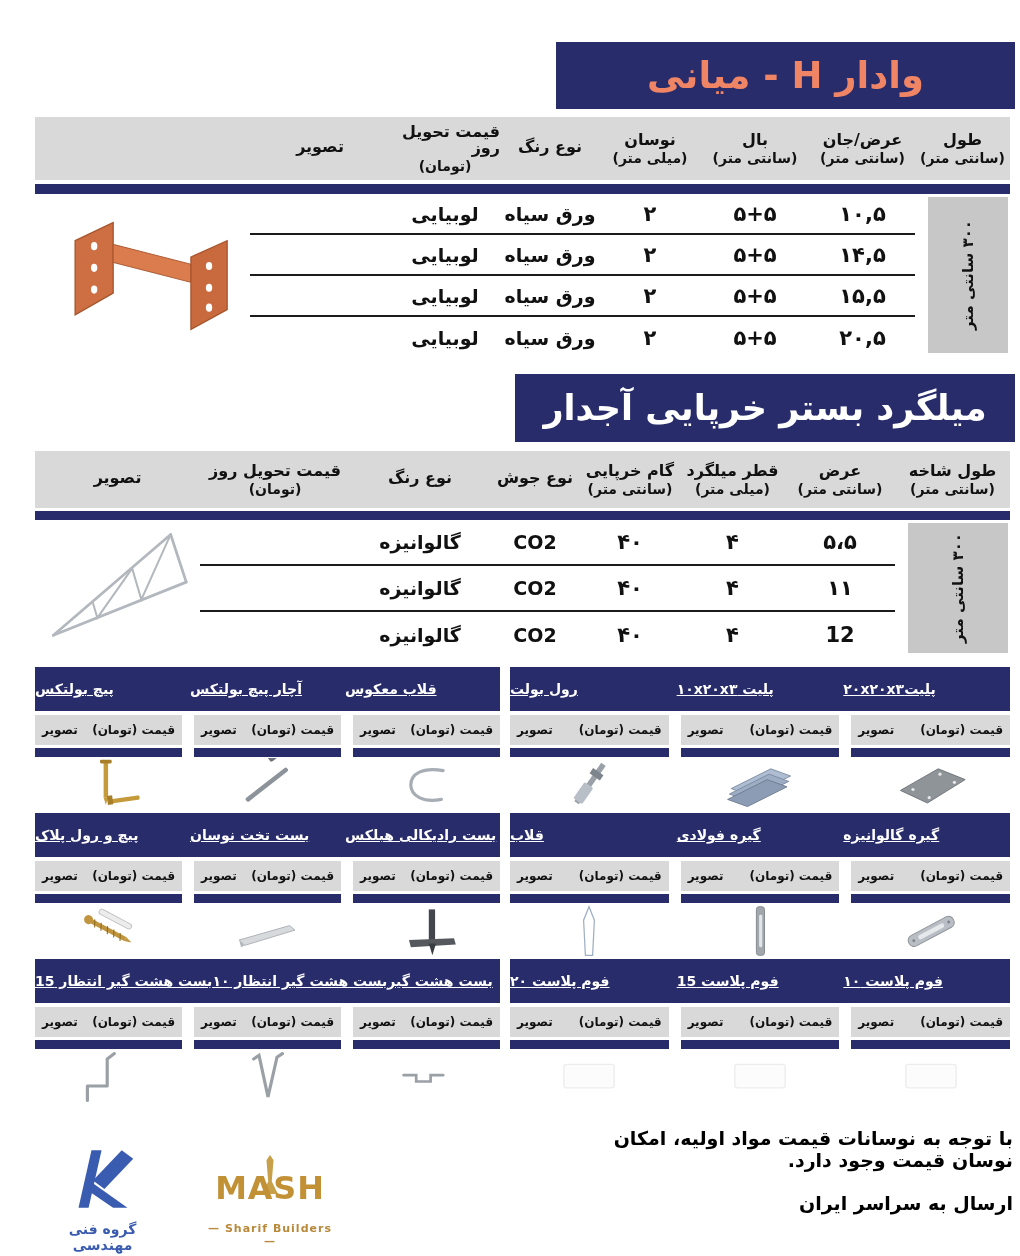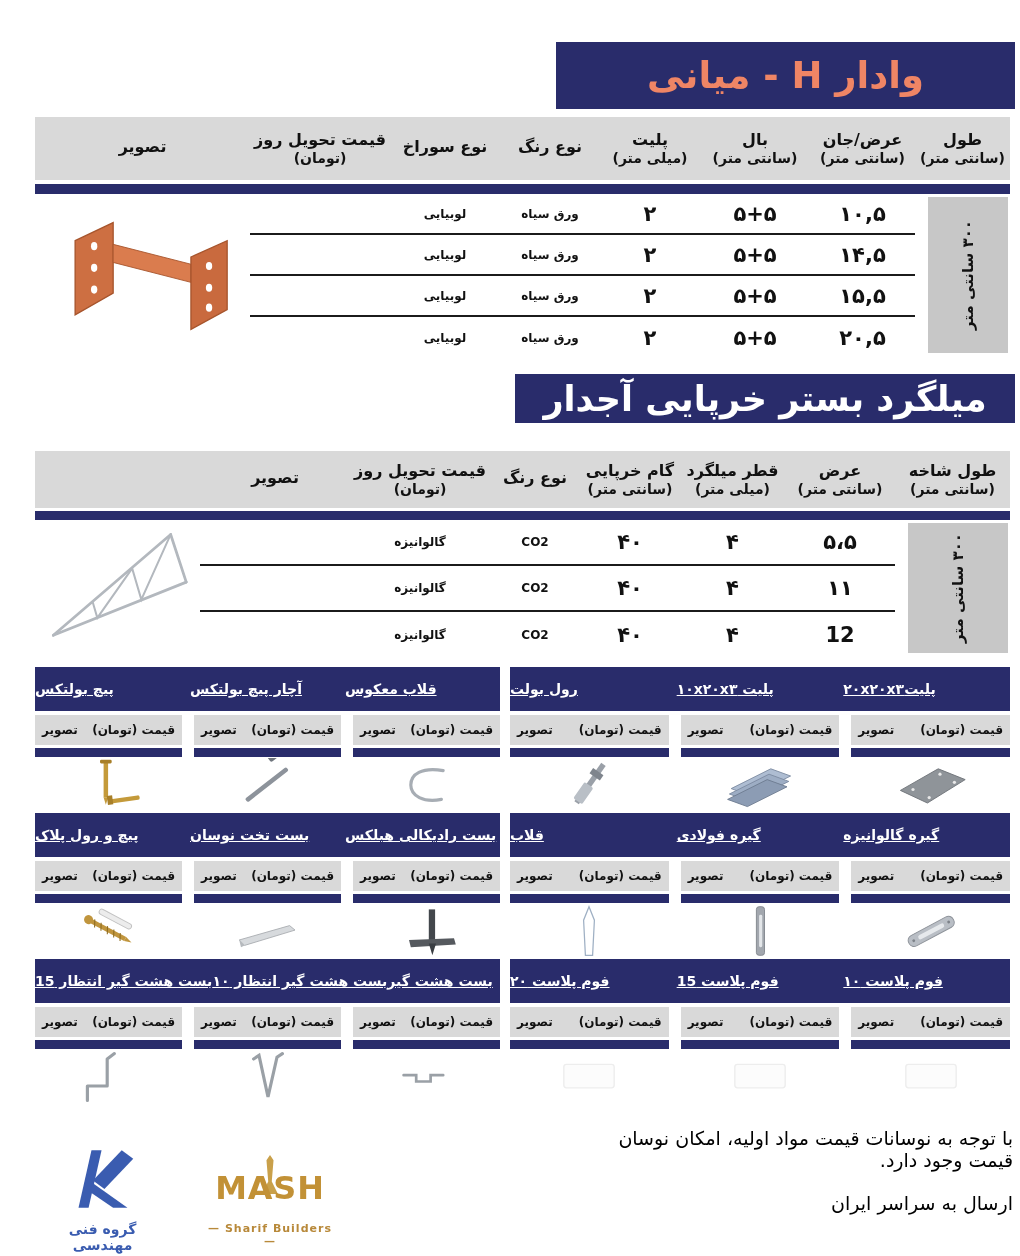--- a/index.html
+++ b/index.html
@@ -2,35 +2,35 @@
 <html lang="fa"><head>
 <meta charset="utf-8">
 <style>
   html,body{margin:0;padding:0;background:#fff;}
   .page{position:relative;width:1020px;height:1256px;background:#ffffff;overflow:hidden;
         font-family:"DejaVu Sans",sans-serif;color:#111;direction:rtl;margin-top:15px;}
   
   .banner{position:absolute;background:#292c6b;display:flex;align-items:center;justify-content:center;}
   .banner1{left:556px;top:27px;width:459px;height:67px;}
   .banner1 .btxt{color:#ef8565;font-size:37px;font-weight:bold;}
-  .banner2{left:515px;top:359px;width:500px;height:49px;justify-content:center;}
+  .banner2{left:515px;top:359px;width:500px;height:68px;justify-content:center;}
   .banner2 .btxt{color:#ffffff;font-size:35px;font-weight:bold;}
   
   .thead,.tbody{position:absolute;left:35px;width:975px;display:grid;direction:rtl;}
   .t1-head{top:102px;height:63px;grid-template-columns:95px 105px 110px 100px 100px 110px 140px 215px;background:#d9d9d9;}
   .t1-div{position:absolute;left:35px;top:169px;width:975px;height:10px;background:#292c6b;}
   .t1-body{top:179px;grid-template-columns:95px 105px 110px 100px 100px 110px 140px 215px;grid-template-rows:repeat(4,41px);}
   .t2-head{top:436px;height:57px;grid-template-columns:115px 110px 105px 100px 90px 140px 150px 165px;background:#d9d9d9;}
   .t2-div{position:absolute;left:35px;top:496px;width:975px;height:9px;background:#292c6b;}
   .t2-body{top:505px;grid-template-columns:115px 110px 105px 100px 90px 140px 150px 165px;grid-template-rows:repeat(3,46px);}
   .hcell{display:flex;flex-direction:column;align-items:center;justify-content:center;gap:3px;font-weight:bold;}
   .hcell .l1{font-size:16px;line-height:1;}
   .hcell .l2{font-size:14px;line-height:1;}
   .cell{display:flex;align-items:center;justify-content:center;font-weight:bold;font-size:21px;}
-  .cell.small{font-size:12px;}
+  .cell.small{font-size:19px;}
   .t1-body > .cell:nth-child(n+3):nth-child(-n+20){border-bottom:2px solid #1b1b1b;}
   .t2-body > .cell:nth-child(n+3):nth-child(-n+14){border-bottom:2px solid #1b1b1b;}
   .lenbox{grid-column:1;grid-row:1/9;background:#c7c7c7;margin:3px 2px 5px 13px;
           display:flex;align-items:center;justify-content:center;}
   .lenbox span{transform:rotate(-90deg);white-space:nowrap;font-weight:bold;font-size:15px;}
   .imgcell{grid-column:8;grid-row:1/9;display:flex;align-items:center;justify-content:center;}
   
   .cards{position:absolute;left:35px;top:652px;width:975px;direction:rtl;}
   .card-row{display:flex;gap:10px;}
   .half{display:flex;flex-direction:column;}
@@ -40,21 +40,21 @@
   .half-title span{flex:1;text-align:left;color:#fff;font-weight:bold;font-size:14px;white-space:nowrap;text-decoration:underline;}
   .half-cards{display:flex;gap:12px;margin-top:4px;flex:1;}
   .card{flex:1;display:flex;flex-direction:column;}
   .card-sub{background:#d9d9d9;height:30px;display:flex;align-items:center;justify-content:space-between;
             padding:0 7px;font-size:12px;font-weight:bold;}
   .card-bar{height:9px;background:#292c6b;margin-top:3px;}
   .card-img{height:56px;display:flex;align-items:center;justify-content:center;}
   .pimg{width:110px;height:54px;}
   
   .notes{position:absolute;right:7px;top:1112px;width:430px;text-align:right;direction:rtl;}
-  .notes div{font-weight:normal;font-size:19px;margin-bottom:21px;color:#000;}
+  .notes div{font-weight:bold;font-size:19px;margin-bottom:21px;color:#000;}
   .kavosh{position:absolute;left:40px;top:1128px;width:125px;text-align:center;direction:rtl;}
   .kavosh .kl1{color:#3a5cb0;font-size:14px;font-weight:bold;margin-top:2px;}
   .kavosh .kl2{color:#3a5cb0;font-size:17px;font-weight:bold;margin-top:2px;}
   .mash{position:absolute;left:200px;top:1140px;width:140px;text-align:center;direction:ltr;}
   .mash .msub{color:#b8893a;font-size:11px;font-weight:bold;letter-spacing:1px;margin-top:1px;}
   .mash .msub::before{content:"— ";}
   .mash .msub::after{content:" —";}
   .mash .mline{height:3px;background:#c9a04a;margin-top:8px;border-radius:2px;}
   .hidden-syms{position:absolute;width:0;height:0;overflow:hidden;}
 </style>
@@ -181,29 +181,25 @@
       </div>
     <div class="hcell">
         <span class="l1">عرض/جان</span>
         <span class="l2">(سانتی متر)</span>
       </div>
     <div class="hcell">
         <span class="l1">بال</span>
         <span class="l2">(سانتی متر)</span>
       </div>
     <div class="hcell">
-        <span class="l1">پلیت</span>
+        <span class="l1">نوسان</span>
         <span class="l2">(میلی متر)</span>
       </div>
     <div class="hcell">
         <span class="l1">نوع رنگ</span>
-        <span class="l2"></span>
-      </div>
-    <div class="hcell">
-        <span class="l1">نوع سوراخ</span>
         <span class="l2"></span>
       </div>
     <div class="hcell">
         <span class="l1">قیمت تحویل روز</span>
         <span class="l2">(تومان)</span>
       </div>
     <div class="hcell">
         <span class="l1">تصویر</span>
         <span class="l2"></span>
       </div>
@@ -260,20 +256,24 @@
       </div>
     <div class="hcell">
         <span class="l1">قطر میلگرد</span>
         <span class="l2">(میلی متر)</span>
       </div>
     <div class="hcell">
         <span class="l1">گام خرپایی</span>
         <span class="l2">(سانتی متر)</span>
       </div>
     <div class="hcell">
+        <span class="l1">نوع جوش</span>
+        <span class="l2"></span>
+      </div>
+    <div class="hcell">
         <span class="l1">نوع رنگ</span>
         <span class="l2"></span>
       </div>
     <div class="hcell">
         <span class="l1">قیمت تحویل روز</span>
         <span class="l2">(تومان)</span>
       </div>
     <div class="hcell">
         <span class="l1">تصویر</span>
         <span class="l2"></span>

